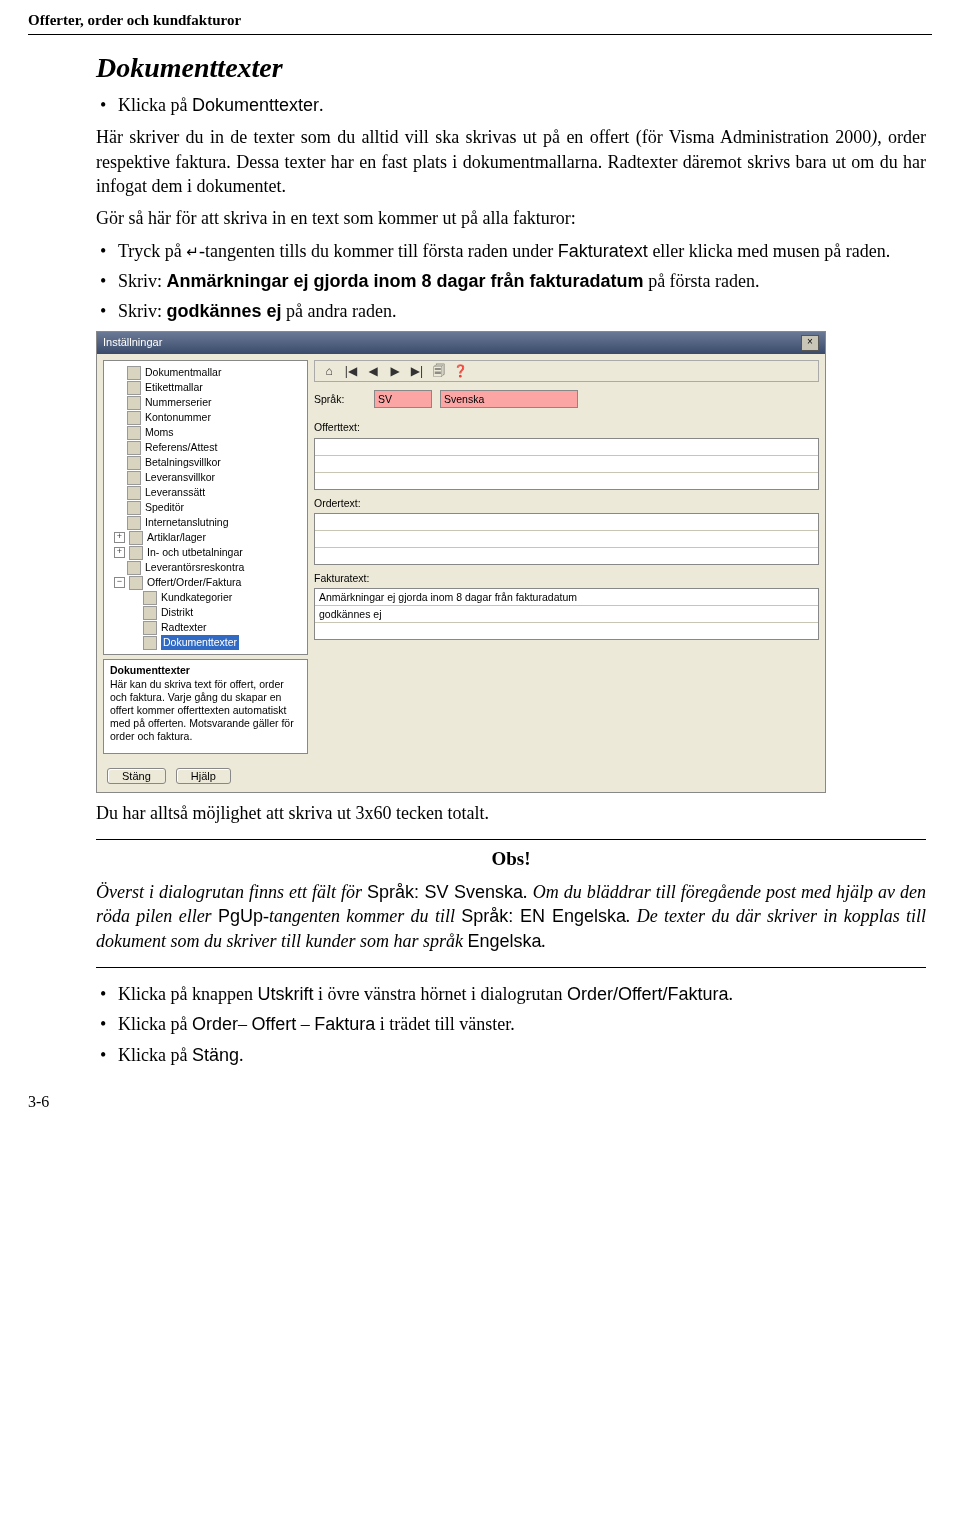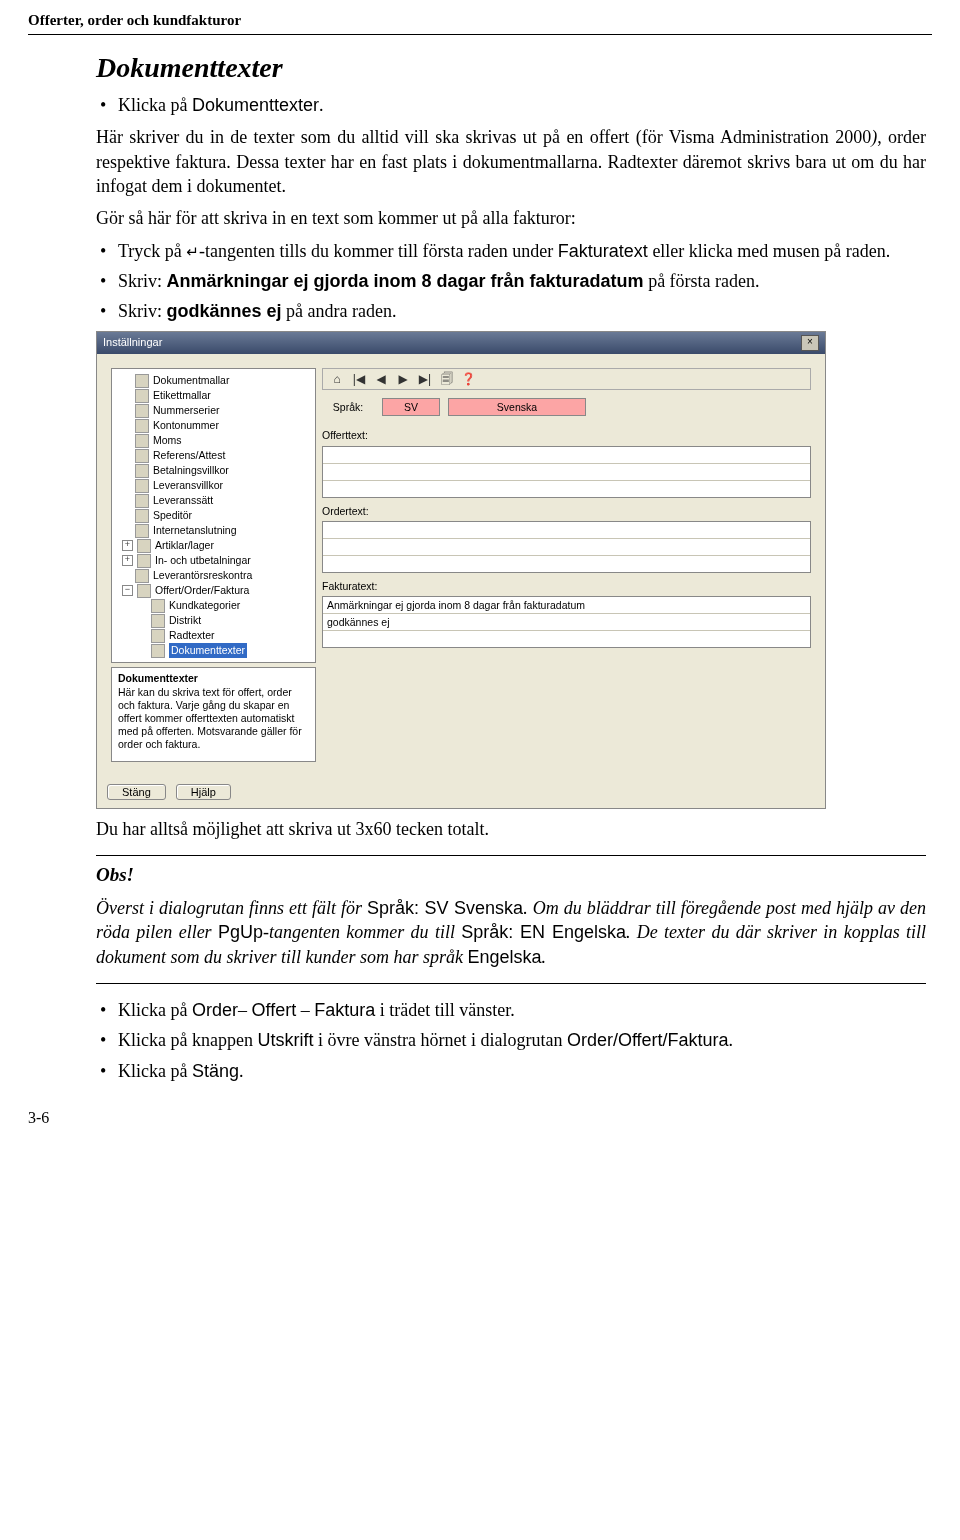--- a/index.html
+++ b/index.html
@@ -67,23 +67,23 @@
     font-family: Arial, sans-serif;
     font-size: 15px;
   }
   hr.thin {
     border: none;
     border-top: 1px solid #000;
     margin: 14px 0 6px 0;
   }
   .obs-head {
     font-weight: bold;
-    font-style: italic;
     font-size: 19px;
     margin: 0 0 0 0;
+    text-align: center;
   }
   .after-fig {
     margin-top: 12px;
   }
   .footer-pn {
     font-size: 16px;
     margin-top: 24px;
   }
 
   
@@ -113,21 +113,21 @@
     width: 16px; height: 14px;
     background: #c9c6b8;
     border: 1px solid #555;
     font-size: 10px;
     line-height: 12px;
     text-align: center;
     color: #000;
   }
   .dialog-body {
     display: flex;
-    padding: 14px;
+    padding: 6px;
     gap: 6px;
   }
   .tree-pane {
     width: 205px;
     display: flex;
     flex-direction: column;
   }
   .tree-box {
     background: #fff;
     border: 1px solid #888;
@@ -192,21 +192,20 @@
     text-align: center;
     font-size: 12px;
     line-height: 14px;
     color: #333;
   }
   .form-row {
     display: flex;
     align-items: center;
     gap: 8px;
     margin-bottom: 6px;
-    text-align: center;
   }
   .form-row .lbl { width: 52px; }
   .field {
     background: #fca5a5;
     border: 1px solid #888;
     height: 16px;
     padding: 0 3px;
     line-height: 16px;
     font-size: 10.5px;
   }
@@ -441,24 +440,24 @@
 
     <hr class="thin">
     <p class="obs-head">Obs!</p>
     <p class="body ital">
       <span>Överst i dialogrutan finns ett fält för </span><span class="sans" style="font-style:normal">Språk: SV Svenska</span><span>. Om du bläddrar till föregående post med hjälp av den röda pilen eller </span><span class="sans" style="font-style:normal">PgUp</span><span>-tangenten kommer du till </span><span class="sans" style="font-style:normal">Språk: EN Engelska</span><span>. De texter du där skriver in kopplas till dokument som du skriver till kunder som har språk </span><span class="sans" style="font-style:normal">Engelska</span><span>.</span>
     </p>
     <hr class="thin">
 
     <ul class="bullets" style="margin-top:14px">
       <li>
+        <span>Klicka på knappen </span><span class="sans">Utskrift</span><span> i övre vänstra hörnet i dialogrutan </span><span class="sans">Order/Offert/Faktura</span><span>.</span>
+      </li>
+      <li>
         <span>Klicka på </span><span class="sans">Order</span><span>– </span><span class="sans">Offert</span><span> – </span><span class="sans">Faktura</span><span> i trädet till vänster.</span>
-      </li>
-      <li>
-        <span>Klicka på knappen </span><span class="sans">Utskrift</span><span> i övre vänstra hörnet i dialogrutan </span><span class="sans">Order/Offert/Faktura</span><span>.</span>
       </li>
       <li>
         <span>Klicka på </span><span class="sans">Stäng</span><span>.</span>
       </li>
     </ul>
   </div>
 
   <div class="footer-pn">3-6</div>
 </div>
 

